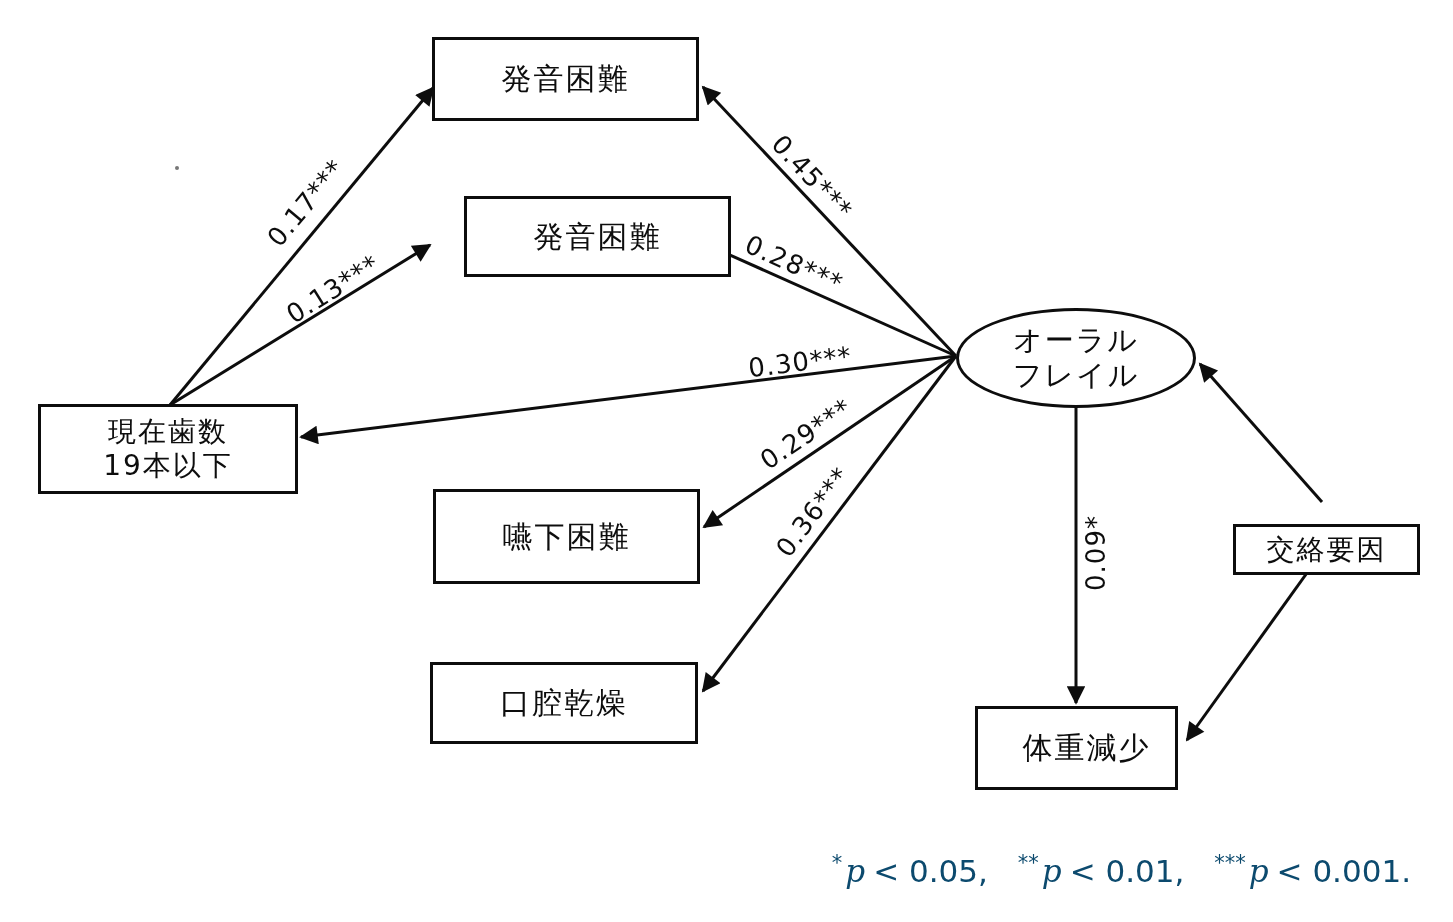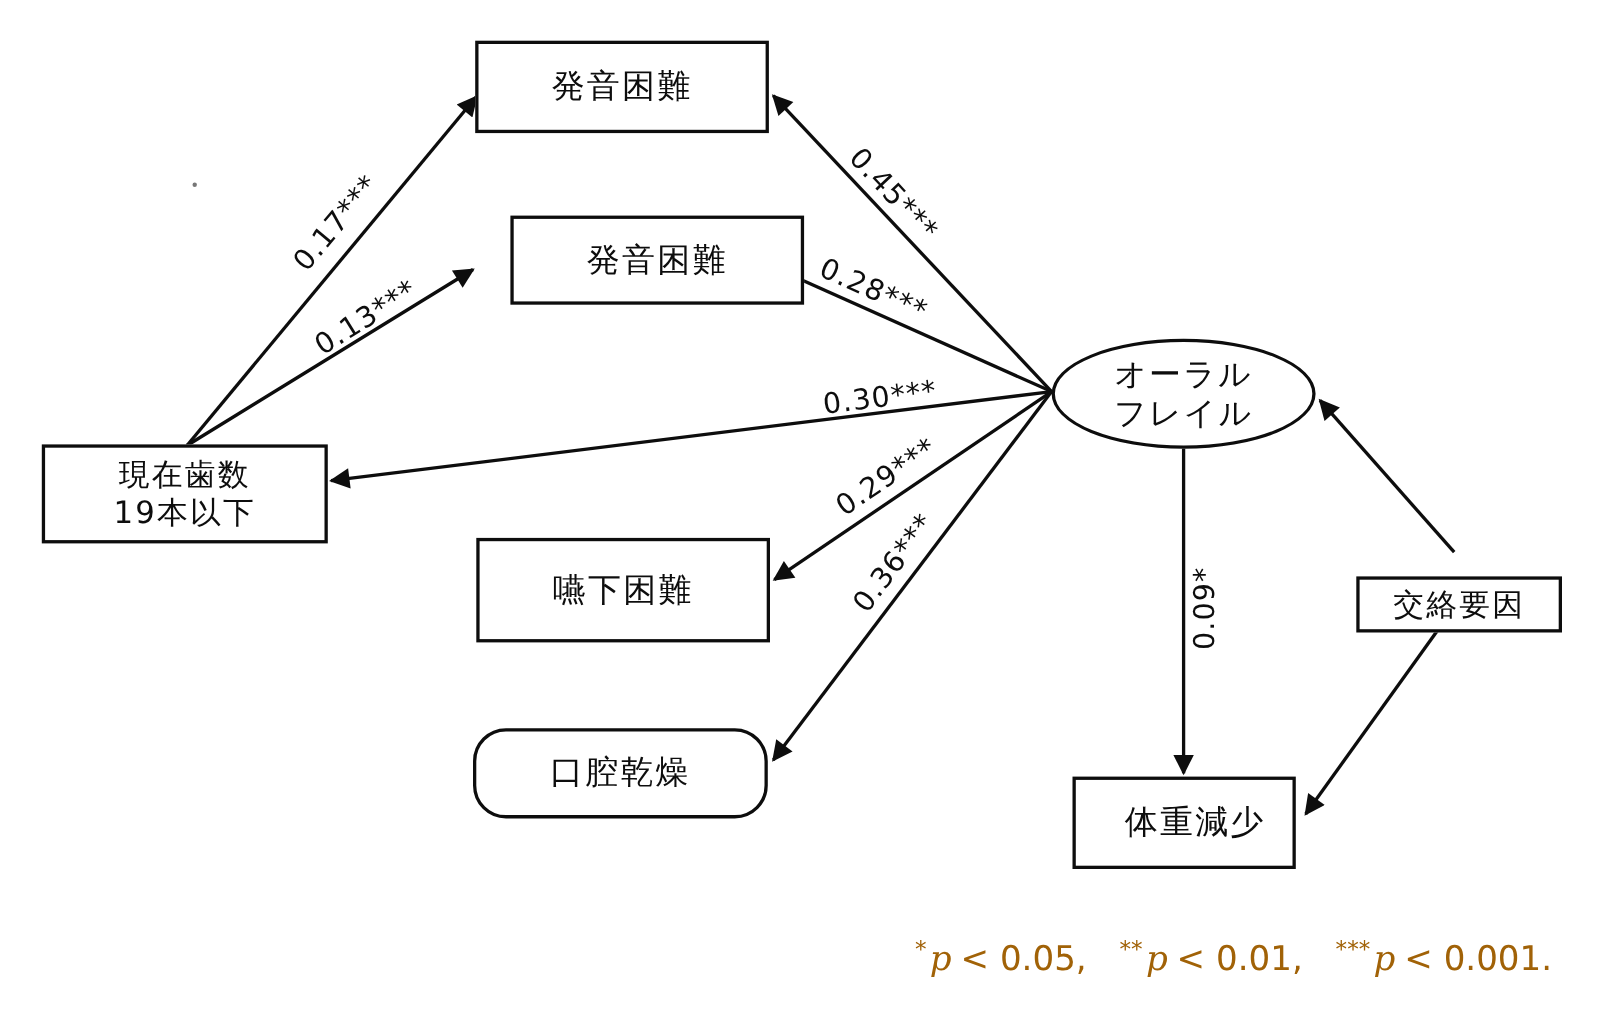--- a/index.html
+++ b/index.html
@@ -26,21 +26,21 @@
   .c013 { left: 333px; top: 289px; transform: translate(-50%,-50%) rotate(-32deg); }
   .c045 { left: 812px; top: 177px; transform: translate(-50%,-50%) rotate(47deg); }
   .c028 { left: 794px; top: 264px; transform: translate(-50%,-50%) rotate(24deg); }
   .c030 { left: 800px; top: 362px; transform: translate(-50%,-50%) rotate(-7deg); }
   .c029 { left: 806px; top: 434px; transform: translate(-50%,-50%) rotate(-34deg); }
   .c036 { left: 813px; top: 512px; transform: translate(-50%,-50%) rotate(-53deg); }
   .c009 { left: 1096px; top: 553px; transform: translate(-50%,-50%) rotate(-90deg); }
 
   .footnote {
     position: absolute; right: 42px; top: 851px; font-size: 31px;
-    white-space: nowrap; color: #a16207;
+    white-space: nowrap; color: #0c4a6e;
   }
   .footnote .group { margin-left: 20px; }
   .footnote .group:first-child { margin-left: 0; }
   .footnote sup { font-size: 21px; vertical-align: 12px; margin-right: 3px; }
   .footnote i { font-family: "DejaVu Serif", "Liberation Serif", serif; font-style: italic; }
   .footnote .cmp { margin-left: 8px; }
 
   .artifact-dot {
     position: absolute; left: 175px; top: 166px; width: 4px; height: 4px;
     background: #555; border-radius: 50%; opacity: .8;
@@ -79,21 +79,21 @@
 
   <div class="node two-line" style="left:38px; top:404px; width:260px; height:90px;">
     <span>現在歯数</span>
     <span>19本以下</span>
   </div>
 
   <div class="node" style="left:433px; top:489px; width:267px; height:95px;">
     <span>嚥下困難</span>
   </div>
 
-  <div class="node" style="left:430px; top:662px; width:268px; height:82px;border-radius:30px;">
+  <div class="node" style="left:430px; top:662px; width:268px; height:82px;">
     <span>口腔乾燥</span>
   </div>
 
   <div class="node ellipse" style="left:956px; top:308px; width:240px; height:100px;">
     <span>オーラル</span>
     <span>フレイル</span>
   </div>
 
   <div class="node" style="left:975px; top:706px; width:203px; height:84px;padding-left:20px;">
     <span>体重減少</span>

